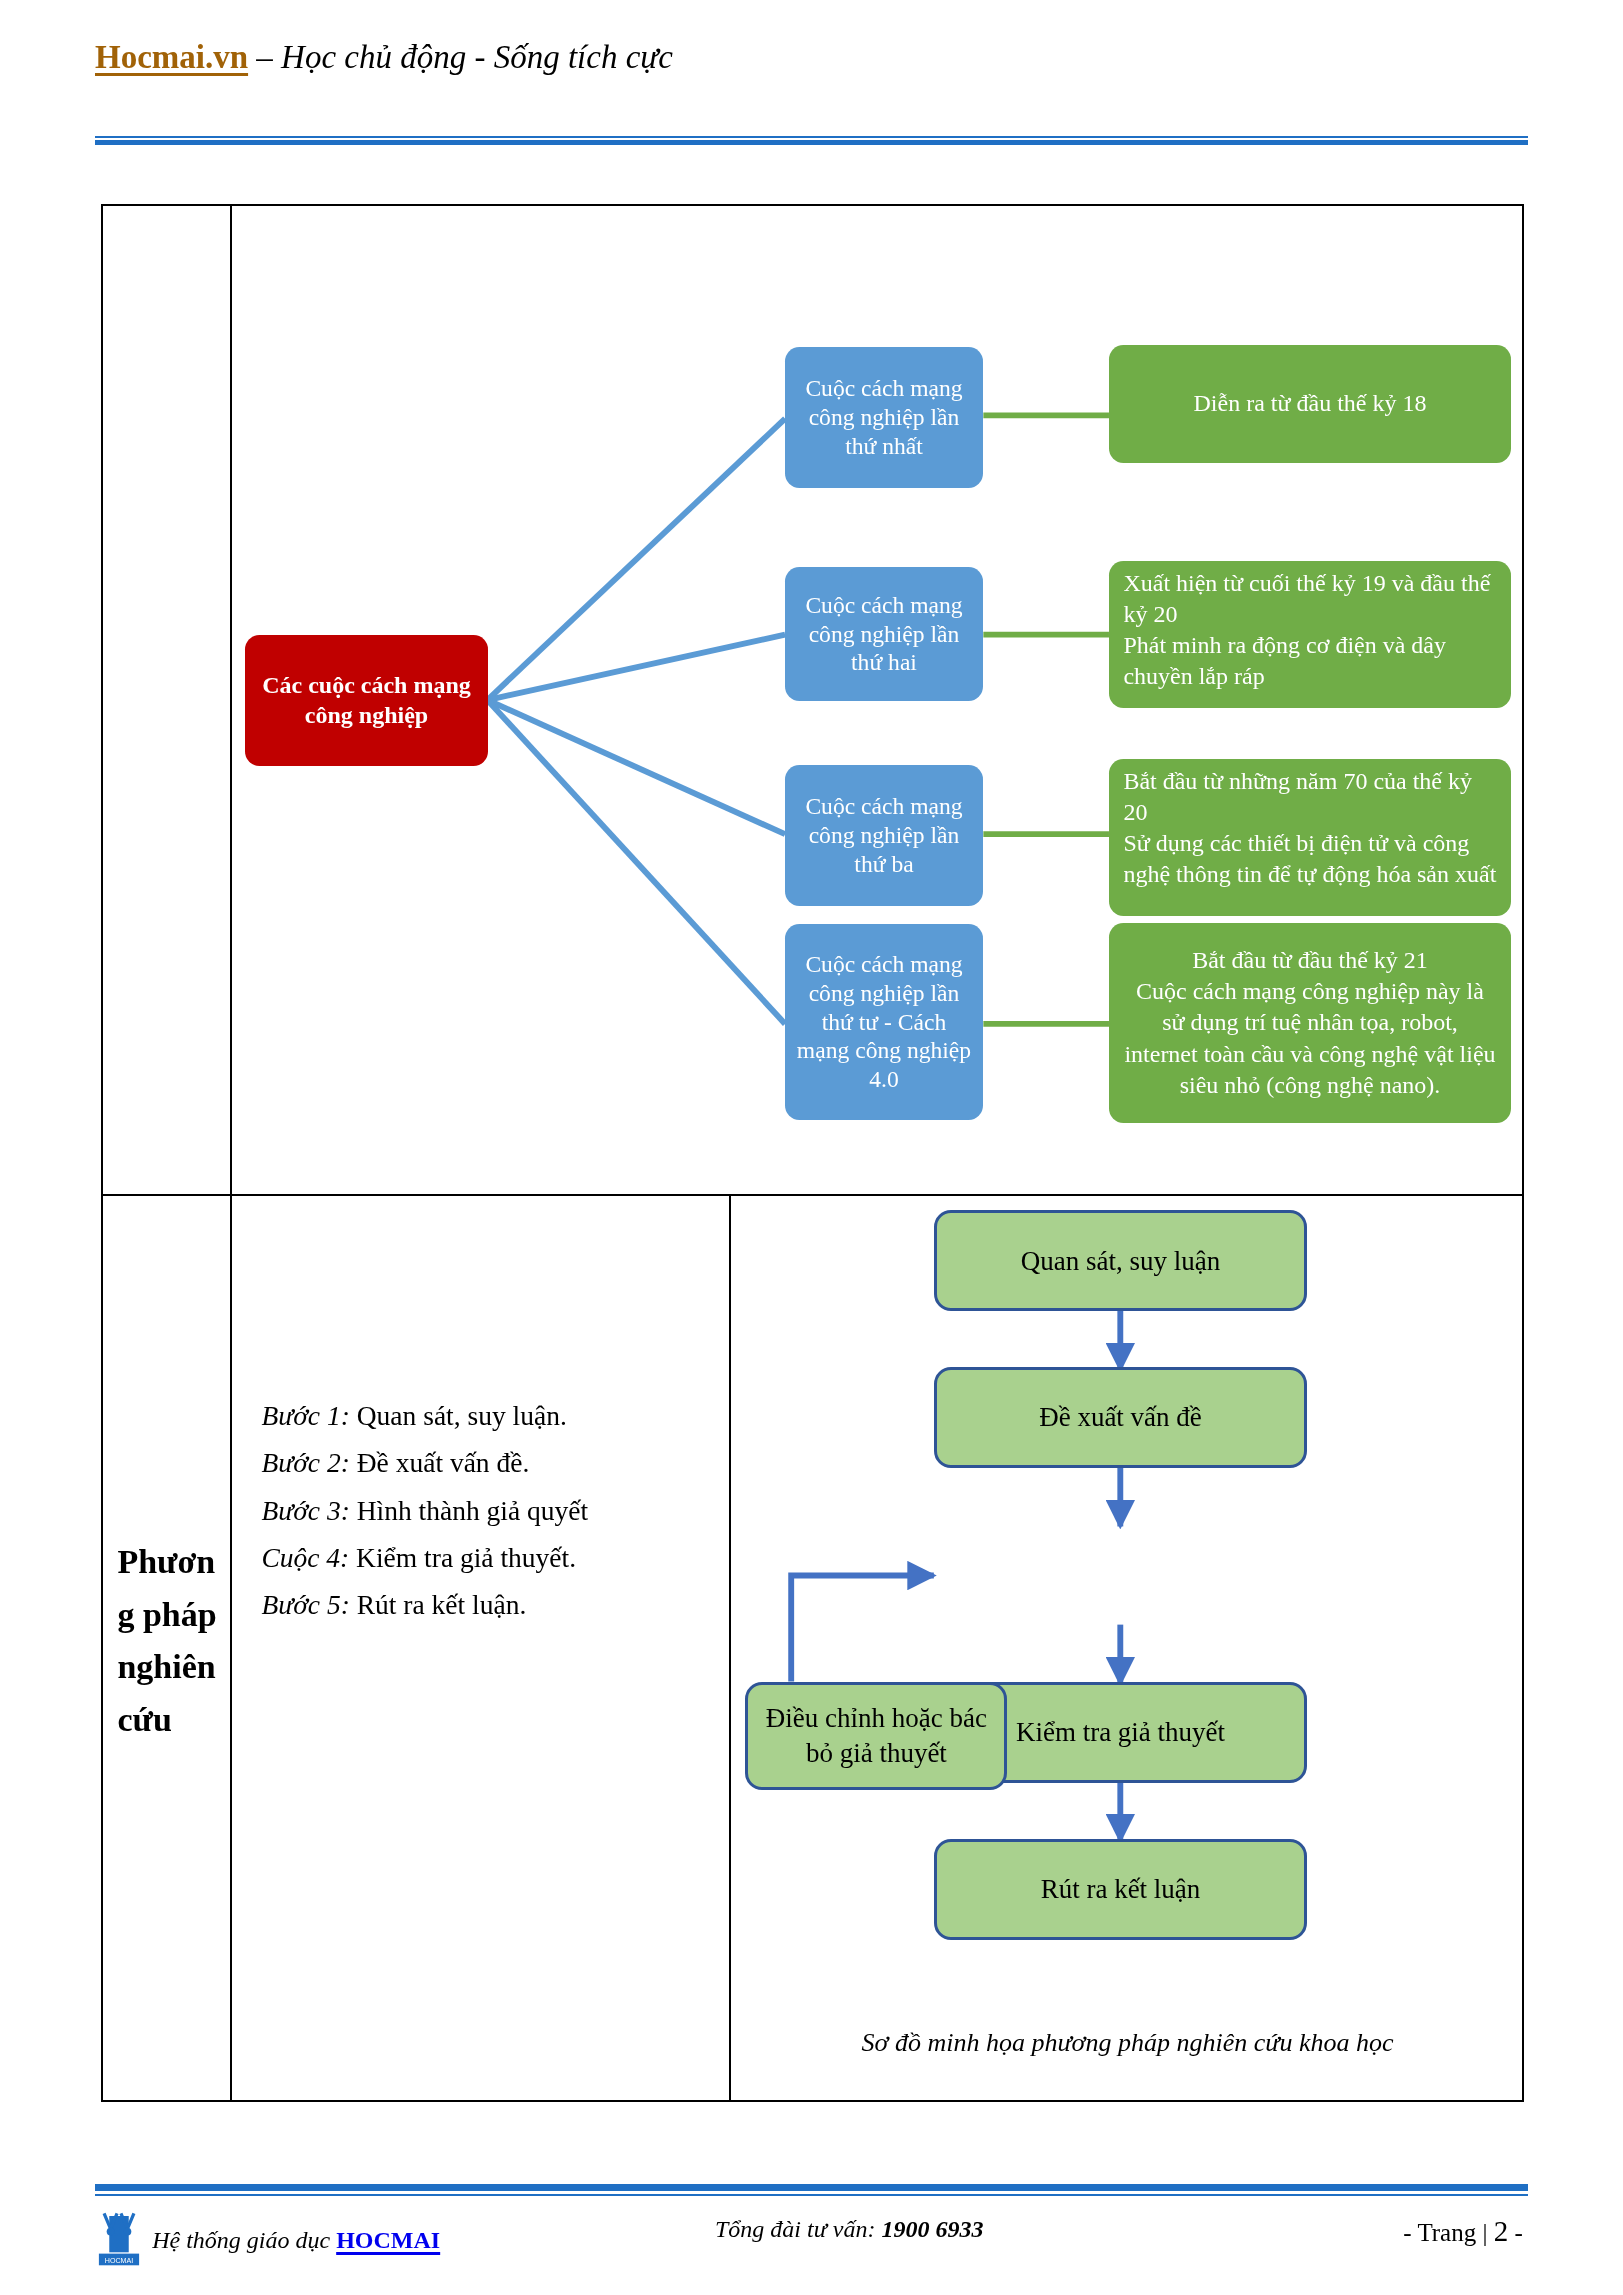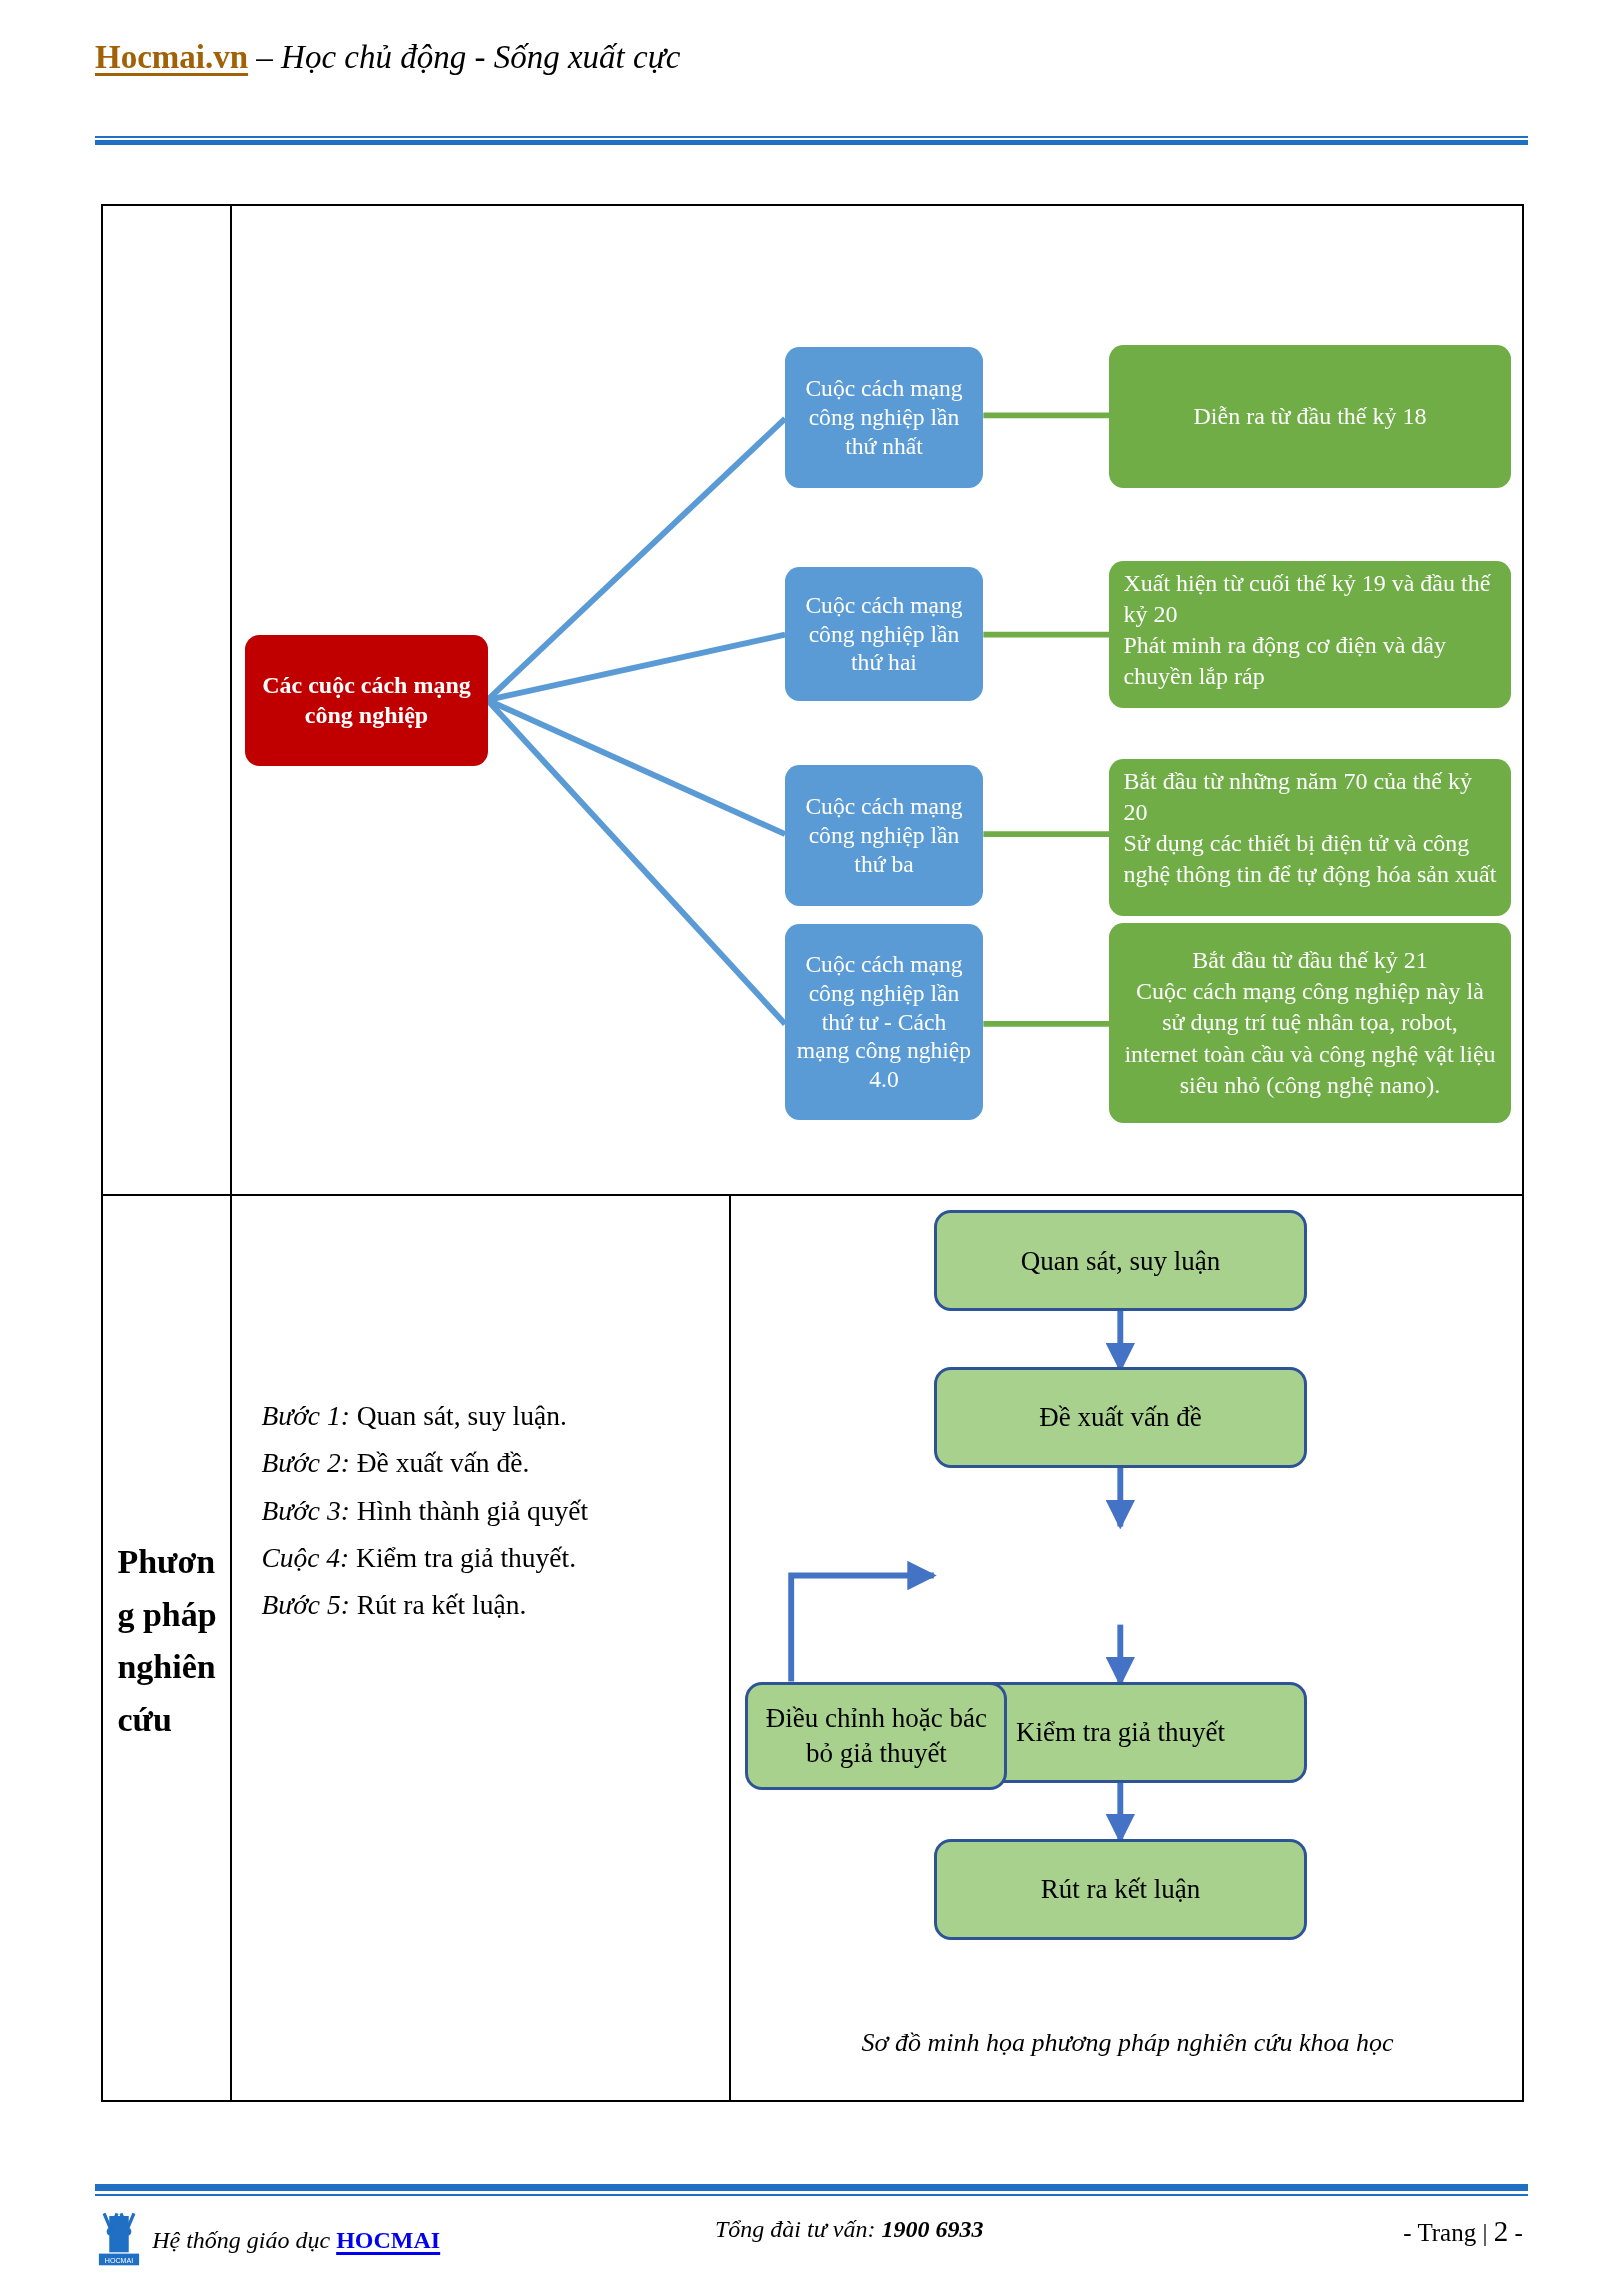--- a/index.html
+++ b/index.html
@@ -296,21 +296,21 @@
   .footer-right .pagenum { font-size: 29px; }
 </style>
 </head>
 <body>
 
 <div class="page">
 
   <div class="header">
     <div class="header-line">
       <span class="brand">Hocmai.vn</span>
-      <span class="brand-tagline">– Học chủ động - Sống xuất cực</span>
+      <span class="brand-tagline">– Học chủ động - Sống tích cực</span>
     </div>
   </div>
   <div class="header-rule">
     <div class="thin"></div>
     <div class="gap"></div>
     <div class="thick"></div>
   </div>
 
   <div class="doc-table">
 
@@ -333,21 +333,21 @@
             <line x1="1148" y1="1250" x2="1340" y2="1250" stroke="#70AD47" stroke-width="9"></line>
           </svg>
 
           <div class="node node-root" style="left:13px; top:429px; width:243px; height:131px;">Các cuộc cách mạng công nghiệp</div>
 
           <div class="node node-blue" style="left:553px; top:141px; width:198px; height:141px;">Cuộc cách mạng công nghiệp lần thứ nhất</div>
           <div class="node node-blue" style="left:553px; top:361px; width:198px; height:134px;">Cuộc cách mạng công nghiệp lần thứ hai</div>
           <div class="node node-blue" style="left:553px; top:559px; width:198px; height:141px;">Cuộc cách mạng công nghiệp lần thứ ba</div>
           <div class="node node-blue" style="left:553px; top:718px; width:198px; height:196px;">Cuộc cách mạng công nghiệp lần thứ tư - Cách mạng công nghiệp 4.0</div>
 
-          <div class="node node-green" style="left:877px; top:139px; width:402px; height:143px; flex-direction:column;">
+          <div class="node node-green" style="left:877px; top:139px; width:402px; height:118px; flex-direction:column;">
             <div>Diễn ra từ đầu thế kỷ 18</div>
           </div>
 
           <div class="node node-green align-left" style="left:877px; top:355px; width:402px; height:147px; flex-direction:column; align-items:flex-start;">
             <div>Xuất hiện từ cuối thế kỷ 19 và đầu thế kỷ 20</div>
             <div>Phát minh ra động cơ điện và dây chuyền lắp ráp</div>
           </div>
 
           <div class="node node-green align-left" style="left:877px; top:553px; width:402px; height:157px; flex-direction:column; align-items:flex-start;">
             <div>Bắt đầu từ những năm 70 của thế kỷ 20</div>

